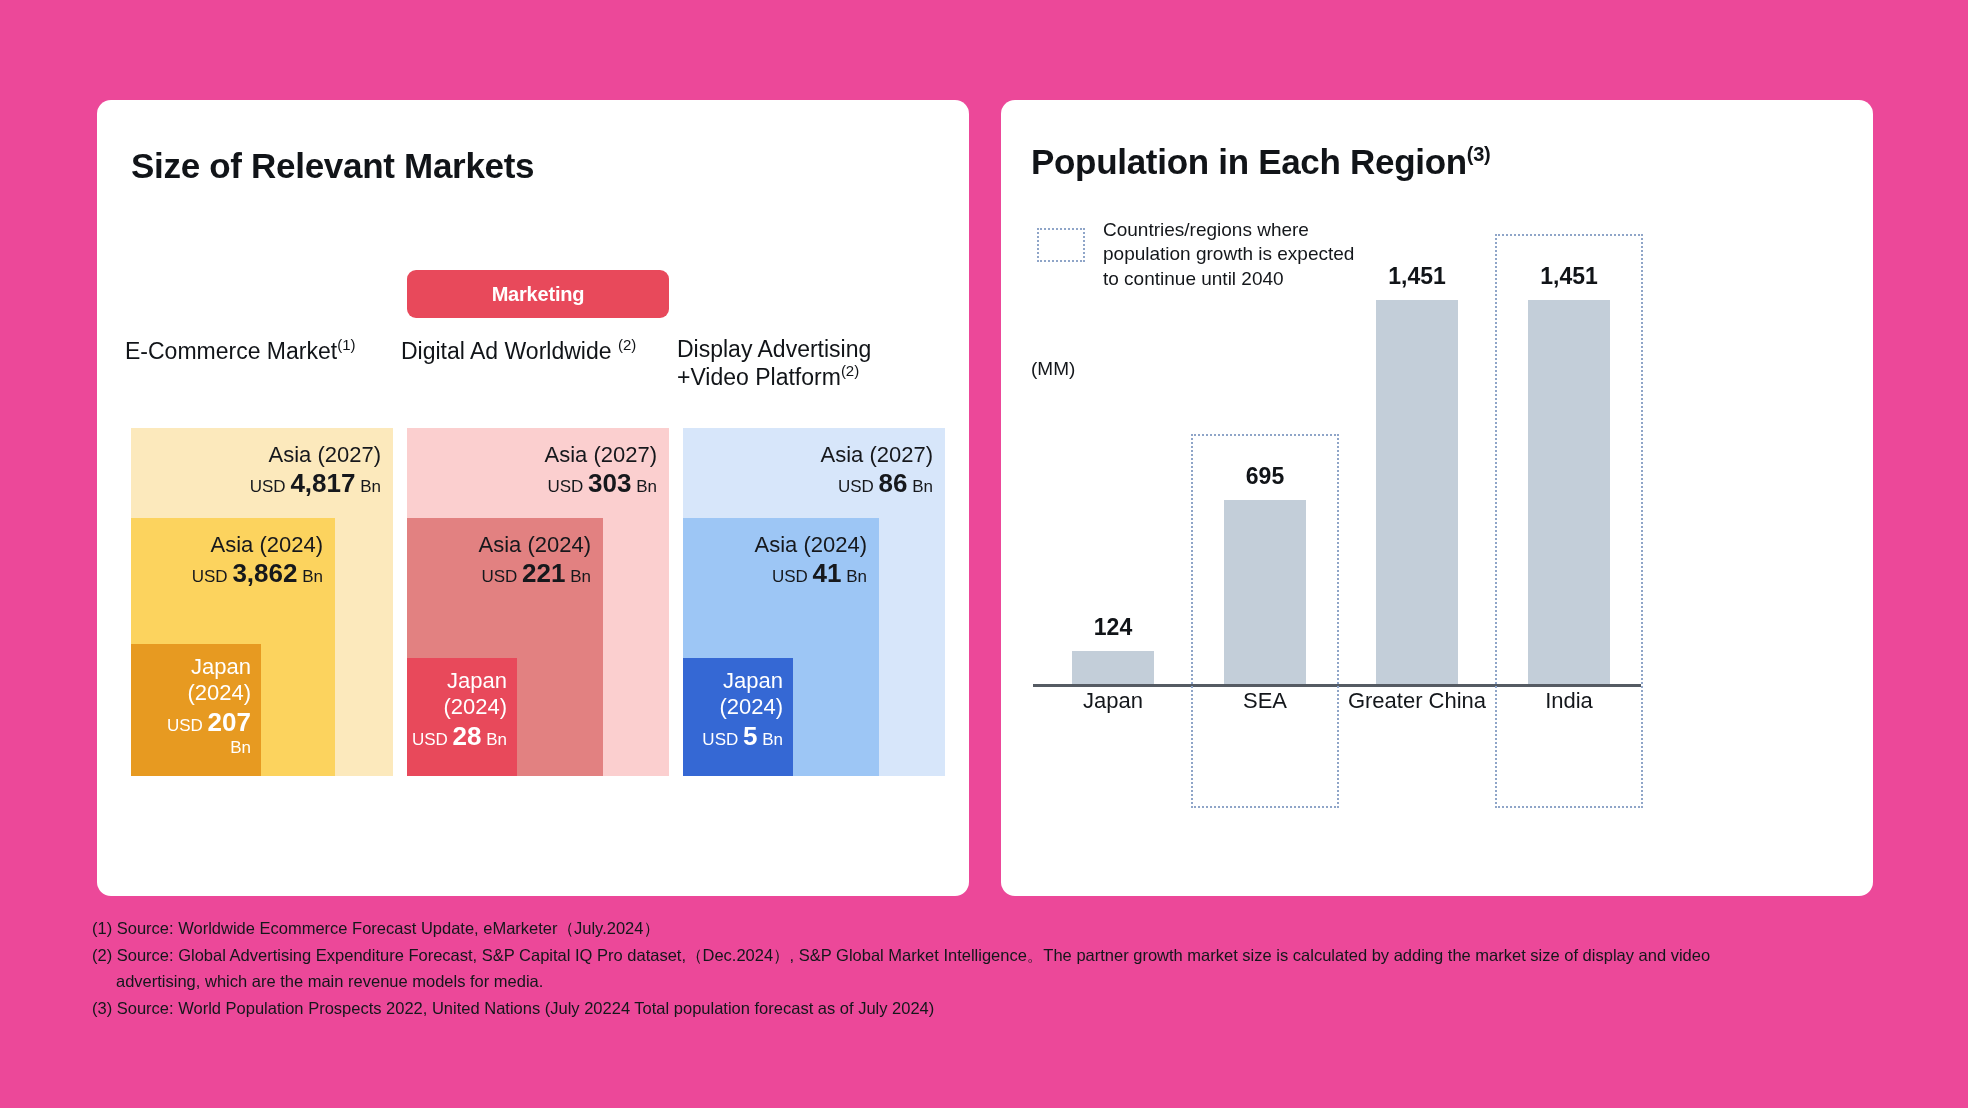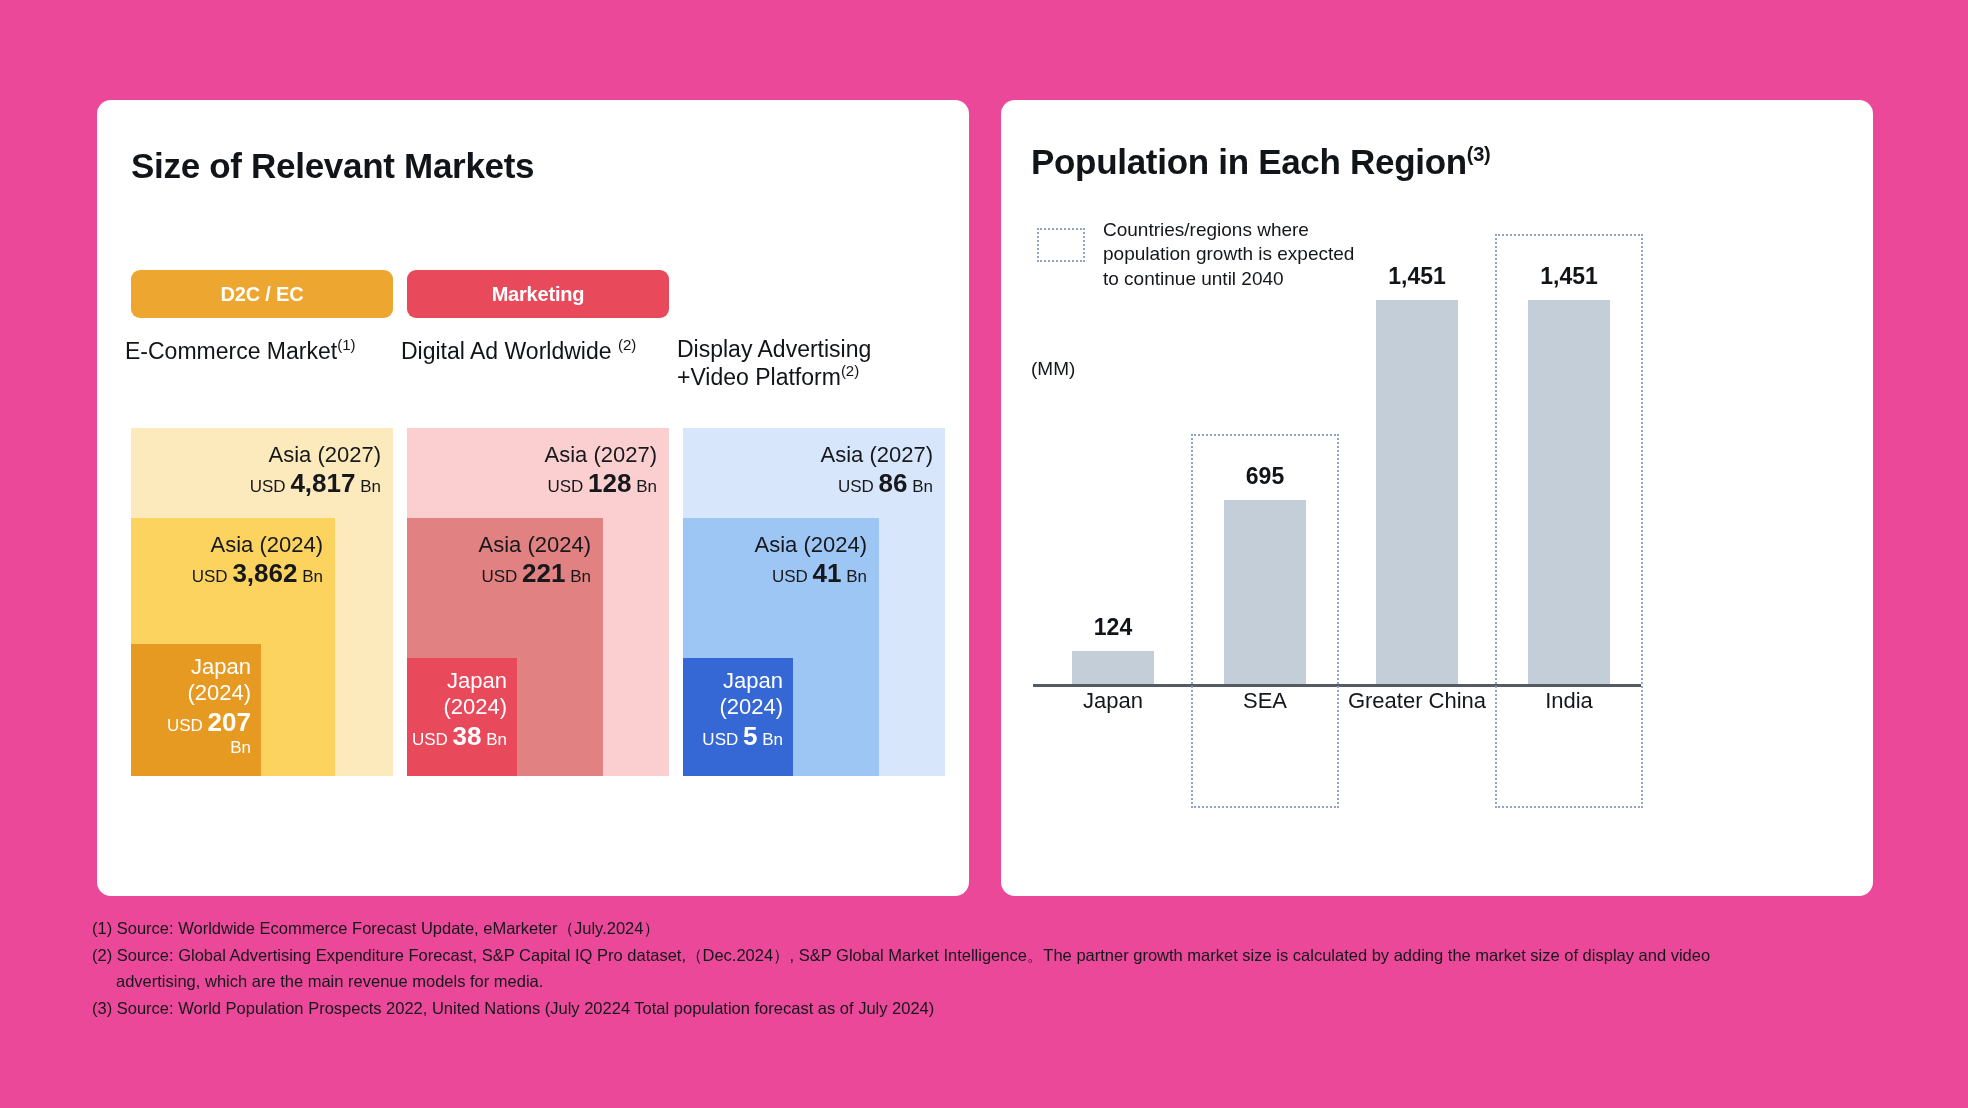--- a/index.html
+++ b/index.html
@@ -218,23 +218,20 @@
 <body>
 
 <div class="page">
 
   <div class="card" id="left-card">
     <div class="card-title" id="left-title"><span>Size of Relevant Markets</span></div>
 
     <div class="cols">
 
       <div class="col c0">
-        <div class="pill" style="background: rgb(237, 166, 47);">
-            <span>D2C / EC</span>
-          </div>
         <div class="col-label"><span>E-Commerce Market</span><span class="lbl-sup">(1)</span></div>
         <div class="stack">
           <div class="box box-outer" id="b0-outer" style="background: rgb(252, 233, 188);">
             <div class="box-txt" id="t0-outer" style="right: 12px; top: 14px;">
               <div class="ln1">Asia (2027)</div>
               <div class="ln2"><span>USD</span> <span class="big">4,817</span> <span>Bn</span></div>
             </div>
           </div>
           <div class="box box-mid" id="b0-mid" style="background: rgb(252, 211, 94); width: 204px; height: 258px;">
             <div class="box-txt" id="t0-mid" style="right: 12px; top: 14px;">
@@ -255,34 +252,34 @@
 
       <div class="col c1">
         <div class="pill" style="background: rgb(232, 73, 91);">
             <span>Marketing</span>
           </div>
         <div class="col-label"><span>Digital Ad Worldwide</span> <span class="lbl-sup">(2)</span></div>
         <div class="stack">
           <div class="box box-outer" id="b1-outer" style="background: rgb(251, 207, 207);">
             <div class="box-txt" id="t1-outer" style="right: 12px; top: 14px;">
               <div class="ln1">Asia (2027)</div>
-              <div class="ln2"><span>USD</span> <span class="big">128</span> <span>Bn</span></div>
+              <div class="ln2"><span>USD</span> <span class="big">303</span> <span>Bn</span></div>
             </div>
           </div>
           <div class="box box-mid" id="b1-mid" style="background: rgb(226, 129, 129); width: 196px; height: 258px;">
             <div class="box-txt" id="t1-mid" style="right: 12px; top: 14px;">
               <div class="ln1">Asia (2024)</div>
               <div class="ln2"><span>USD</span> <span class="big">221</span> <span>Bn</span></div>
             </div>
           </div>
           <div class="box box-inner white" id="b1-inner" style="background: rgb(232, 73, 91); width: 110px; height: 118px;">
             <div class="box-txt" id="t1-inner" style="right: 10px; top: 10px;">
               <div class="ln1">Japan</div>
               <div class="ln1">(2024)</div>
-              <div class="ln2"><span>USD</span> <span class="big">38</span> <span>Bn</span></div>
+              <div class="ln2"><span>USD</span> <span class="big">28</span> <span>Bn</span></div>
             </div>
           </div>
         </div>
       </div>
 
       <div class="col c2">
         <div class="col-label wrap"><span id="c2-label">Display Advertising<br>+Video Platform</span><span class="lbl-sup">(2)</span></div>
         <div class="stack">
           <div class="box box-outer" id="b2-outer" style="background: rgb(215, 230, 250);">
             <div class="box-txt" id="t2-outer" style="right: 12px; top: 14px;">

